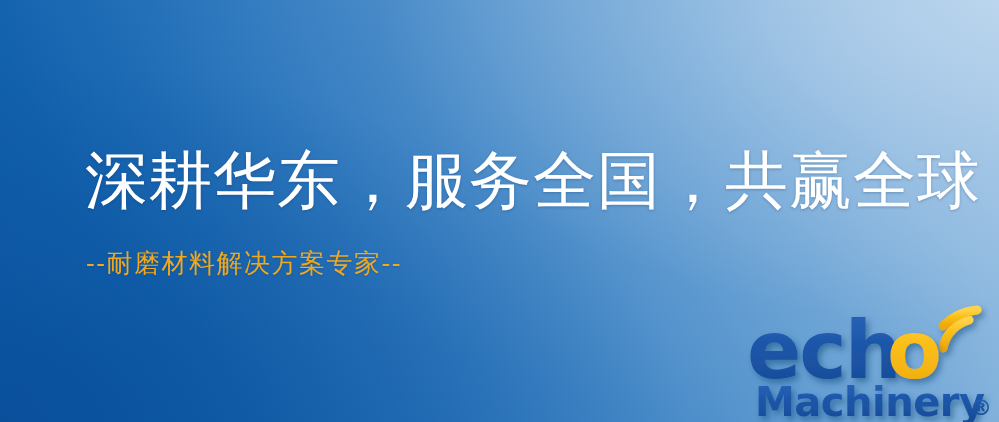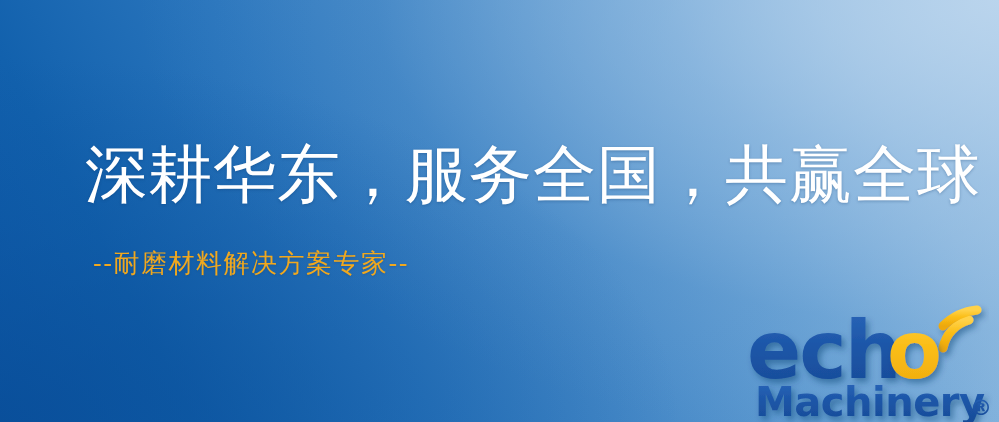--- a/index.html
+++ b/index.html
@@ -42,31 +42,31 @@
         rgba(0,0,0,0) 62%);
   }
 
   
   .copy{
     position:absolute;
     left:85px; top:145px;
     width:870px;
   }
   .headline{
-    font-family:Liberation Mono, monospace;
+    font-family:Liberation Sans, sans-serif;
     font-size:63px;
     line-height:1.12;
     color:#ffffff;
     letter-spacing:1px;
     white-space:nowrap;
     text-shadow:0 1px 3px rgba(10,50,100,0.30);
   }
   .subline{
     margin-top:30px;
-    margin-left:8px;
+    margin-left:1px;
     font-family:"DejaVu Serif","Liberation Serif",serif;
     font-size:26px;
     letter-spacing:1.5px;
     color:#f0a81e;
     white-space:nowrap;
     text-shadow:0 1px 2px rgba(20,60,110,0.25);
   }
 
   
   .logo{

